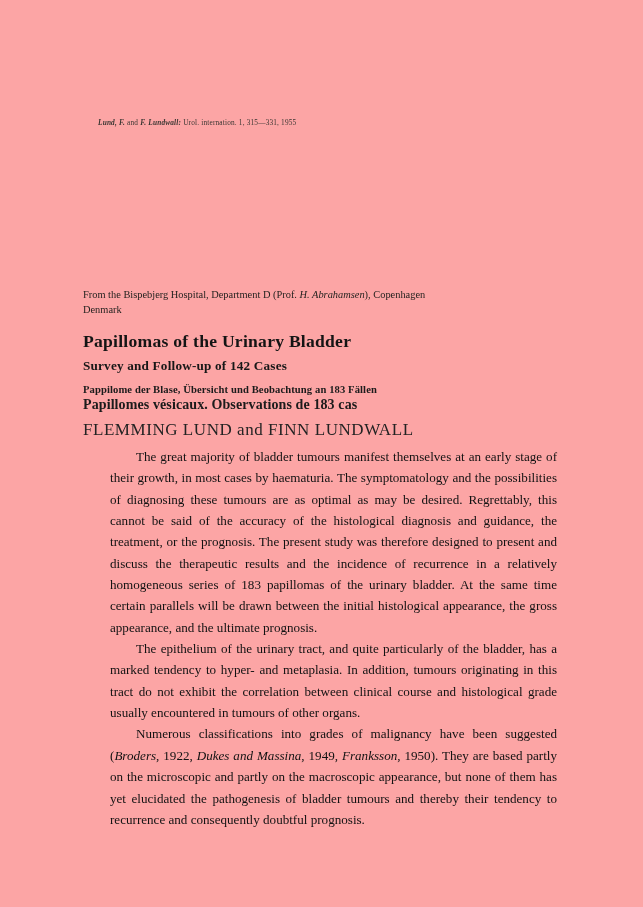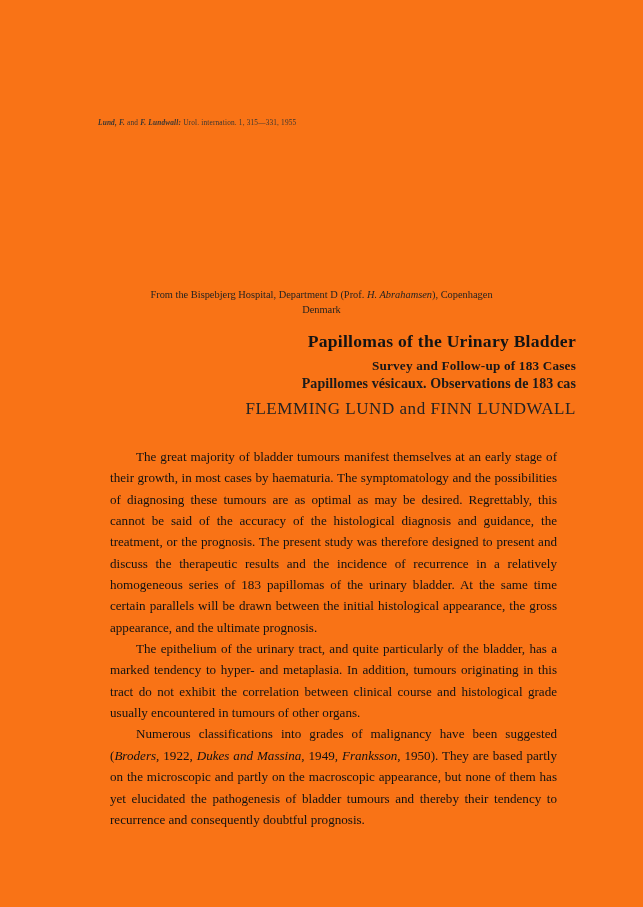--- a/index.html
+++ b/index.html
@@ -14,21 +14,21 @@
     font-family: "Liberation Serif", "DejaVu Serif", serif;
     color: #1a1a1a;
     overflow: hidden;
   }
 
   .page {
     position: absolute;
     top: 0; left: 0;
     width: 643px;
     height: 907px;
-    background: #f97316;
+    background: #fca5a5;
   }
 
   
   .citation {
     position: absolute;
     left: 98px;
     top: 118px;
     width: 447px;
     font-size: 7.3px;
     letter-spacing: 0.18px;
@@ -36,34 +36,34 @@
     white-space: nowrap;
   }
   .citation .it { font-style: italic; font-weight: 700; }
 
   
   .affiliation {
     position: absolute;
     left: 83px;
     top: 288px;
     width: 477px;
-    text-align: center;
+    text-align: left;
     font-size: 10.4px;
     line-height: 14.5px;
     color: #262320;
   }
   .affiliation .it { font-style: italic; }
 
   
   .titleblock {
     position: absolute;
-    left: 99px;
+    left: 83px;
     top: 330px;
     width: 477px;
-    text-align: right;
+    text-align: left;
   }
   .t-main {
     font-size: 17.6px;
     font-weight: 700;
     letter-spacing: 0.25px;
     line-height: 22px;
     color: #141414;
   }
   .t-sub {
     font-size: 13.2px;
@@ -124,21 +124,22 @@
     <span class="it">Lund, F.</span><span> and </span><span class="it">F. Lundwall:</span><span> Urol. internation. 1, 315—331, 1955</span>
   </div>
 
   <div class="affiliation">
     <div><span>From the Bispebjerg Hospital, Department D (Prof. </span><span class="it">H. Abrahamsen</span><span>), Copenhagen</span></div>
     <div>Denmark</div>
   </div>
 
   <div class="titleblock">
     <div class="t-main">Papillomas of the Urinary Bladder</div>
-    <div class="t-sub">Survey and Follow-up of 183 Cases</div>
+    <div class="t-sub">Survey and Follow-up of 142 Cases</div>
+    <div class="t-de">Pappilome der Blase, Übersicht und Beobachtung an 183 Fällen</div>
     <div class="t-fr">Papillomes vésicaux. Observations de 183 cas</div>
     <div class="t-authors">FLEMMING LUND and FINN LUNDWALL</div>
   </div>
 
   <div class="body-text">
     <p>The great majority of bladder tumours manifest themselves at an early stage of their growth, in most cases by haematuria. The symptomatology and the possibilities of diagnosing these tumours are as optimal as may be desired. Regrettably, this cannot be said of the accuracy of the histological diagnosis and guidance, the treatment, or the prognosis. The present study was therefore designed to present and discuss the therapeutic results and the incidence of recurrence in a relatively homogeneous series of 183 papillomas of the urinary bladder. At the same time certain parallels will be drawn between the initial histological appearance, the gross appearance, and the ultimate prognosis.</p>
     <p>The epithelium of the urinary tract, and quite particularly of the bladder, has a marked tendency to hyper- and metaplasia. In addition, tumours originating in this tract do not exhibit the correlation between clinical course and histological grade usually encountered in tumours of other organs.</p>
     <p><span>Numerous classifications into grades of malignancy have been suggested (</span><span class="it">Broders</span><span>, 1922, </span><span class="it">Dukes and Massina</span><span>, 1949, </span><span class="it">Franksson</span><span>, 1950). They are based partly on the microscopic and partly on the macroscopic appearance, but none of them has yet elucidated the pathogenesis of bladder tumours and thereby their tendency to recurrence and consequently doubtful prognosis.</span></p>
   </div>
 

